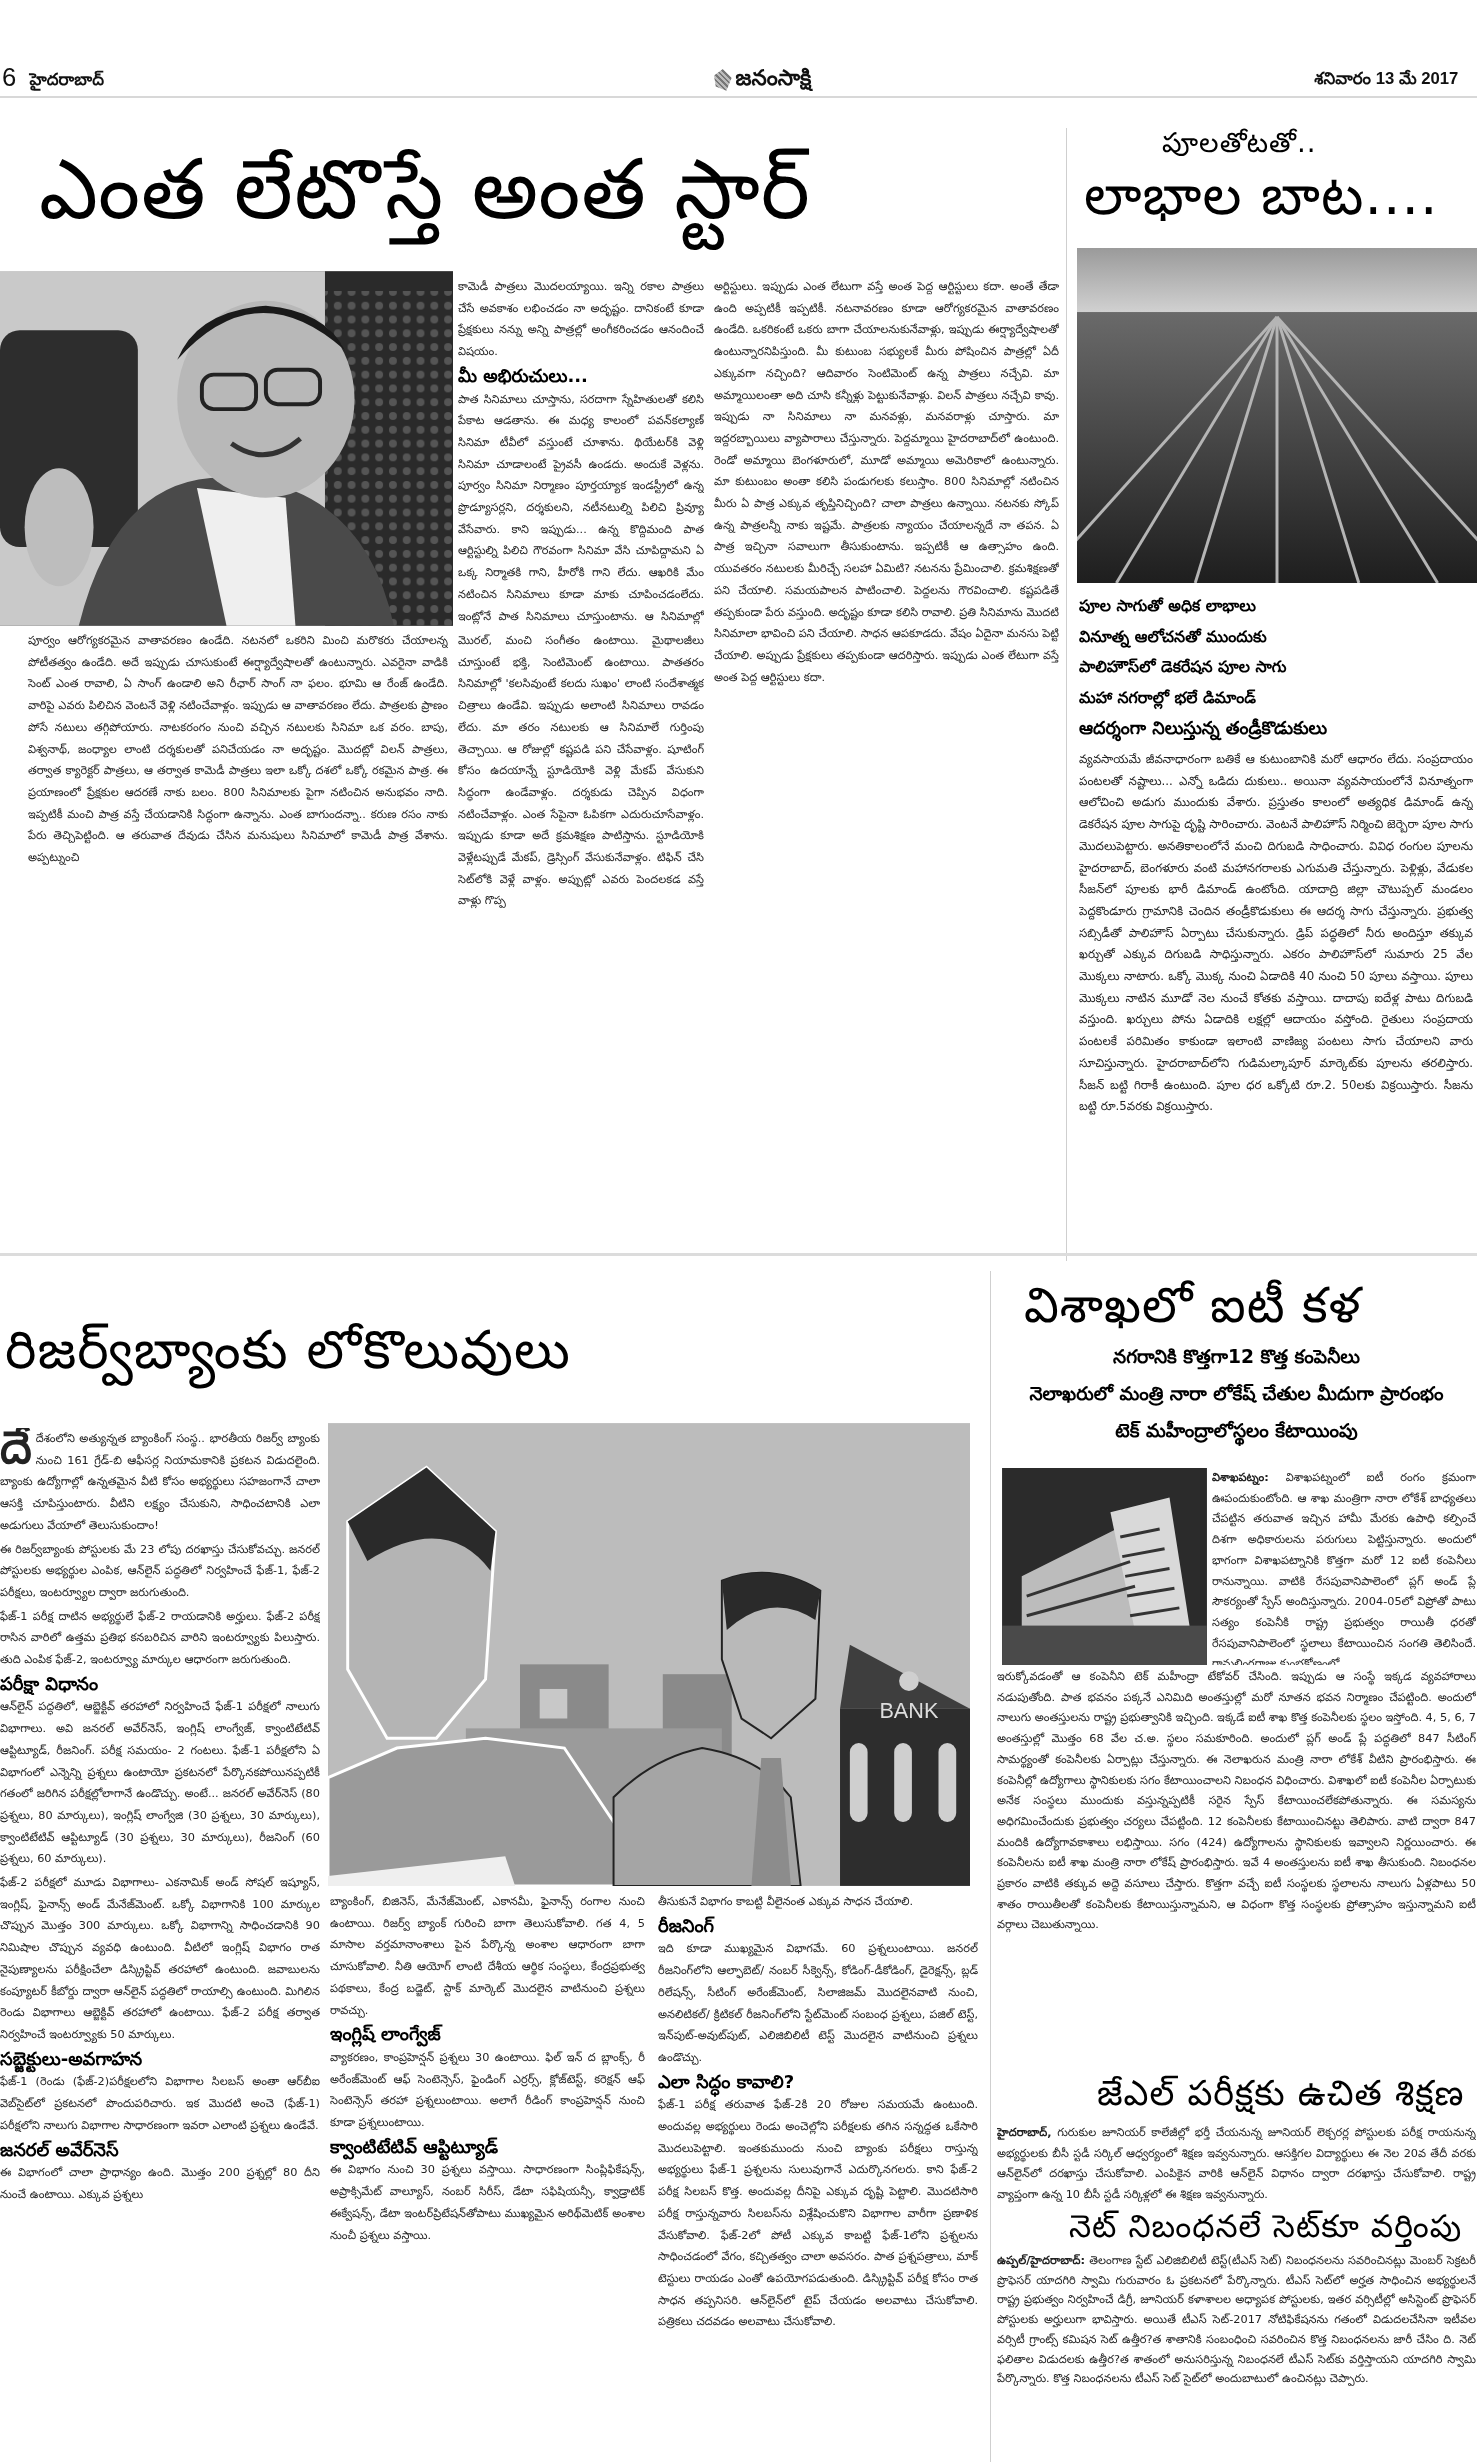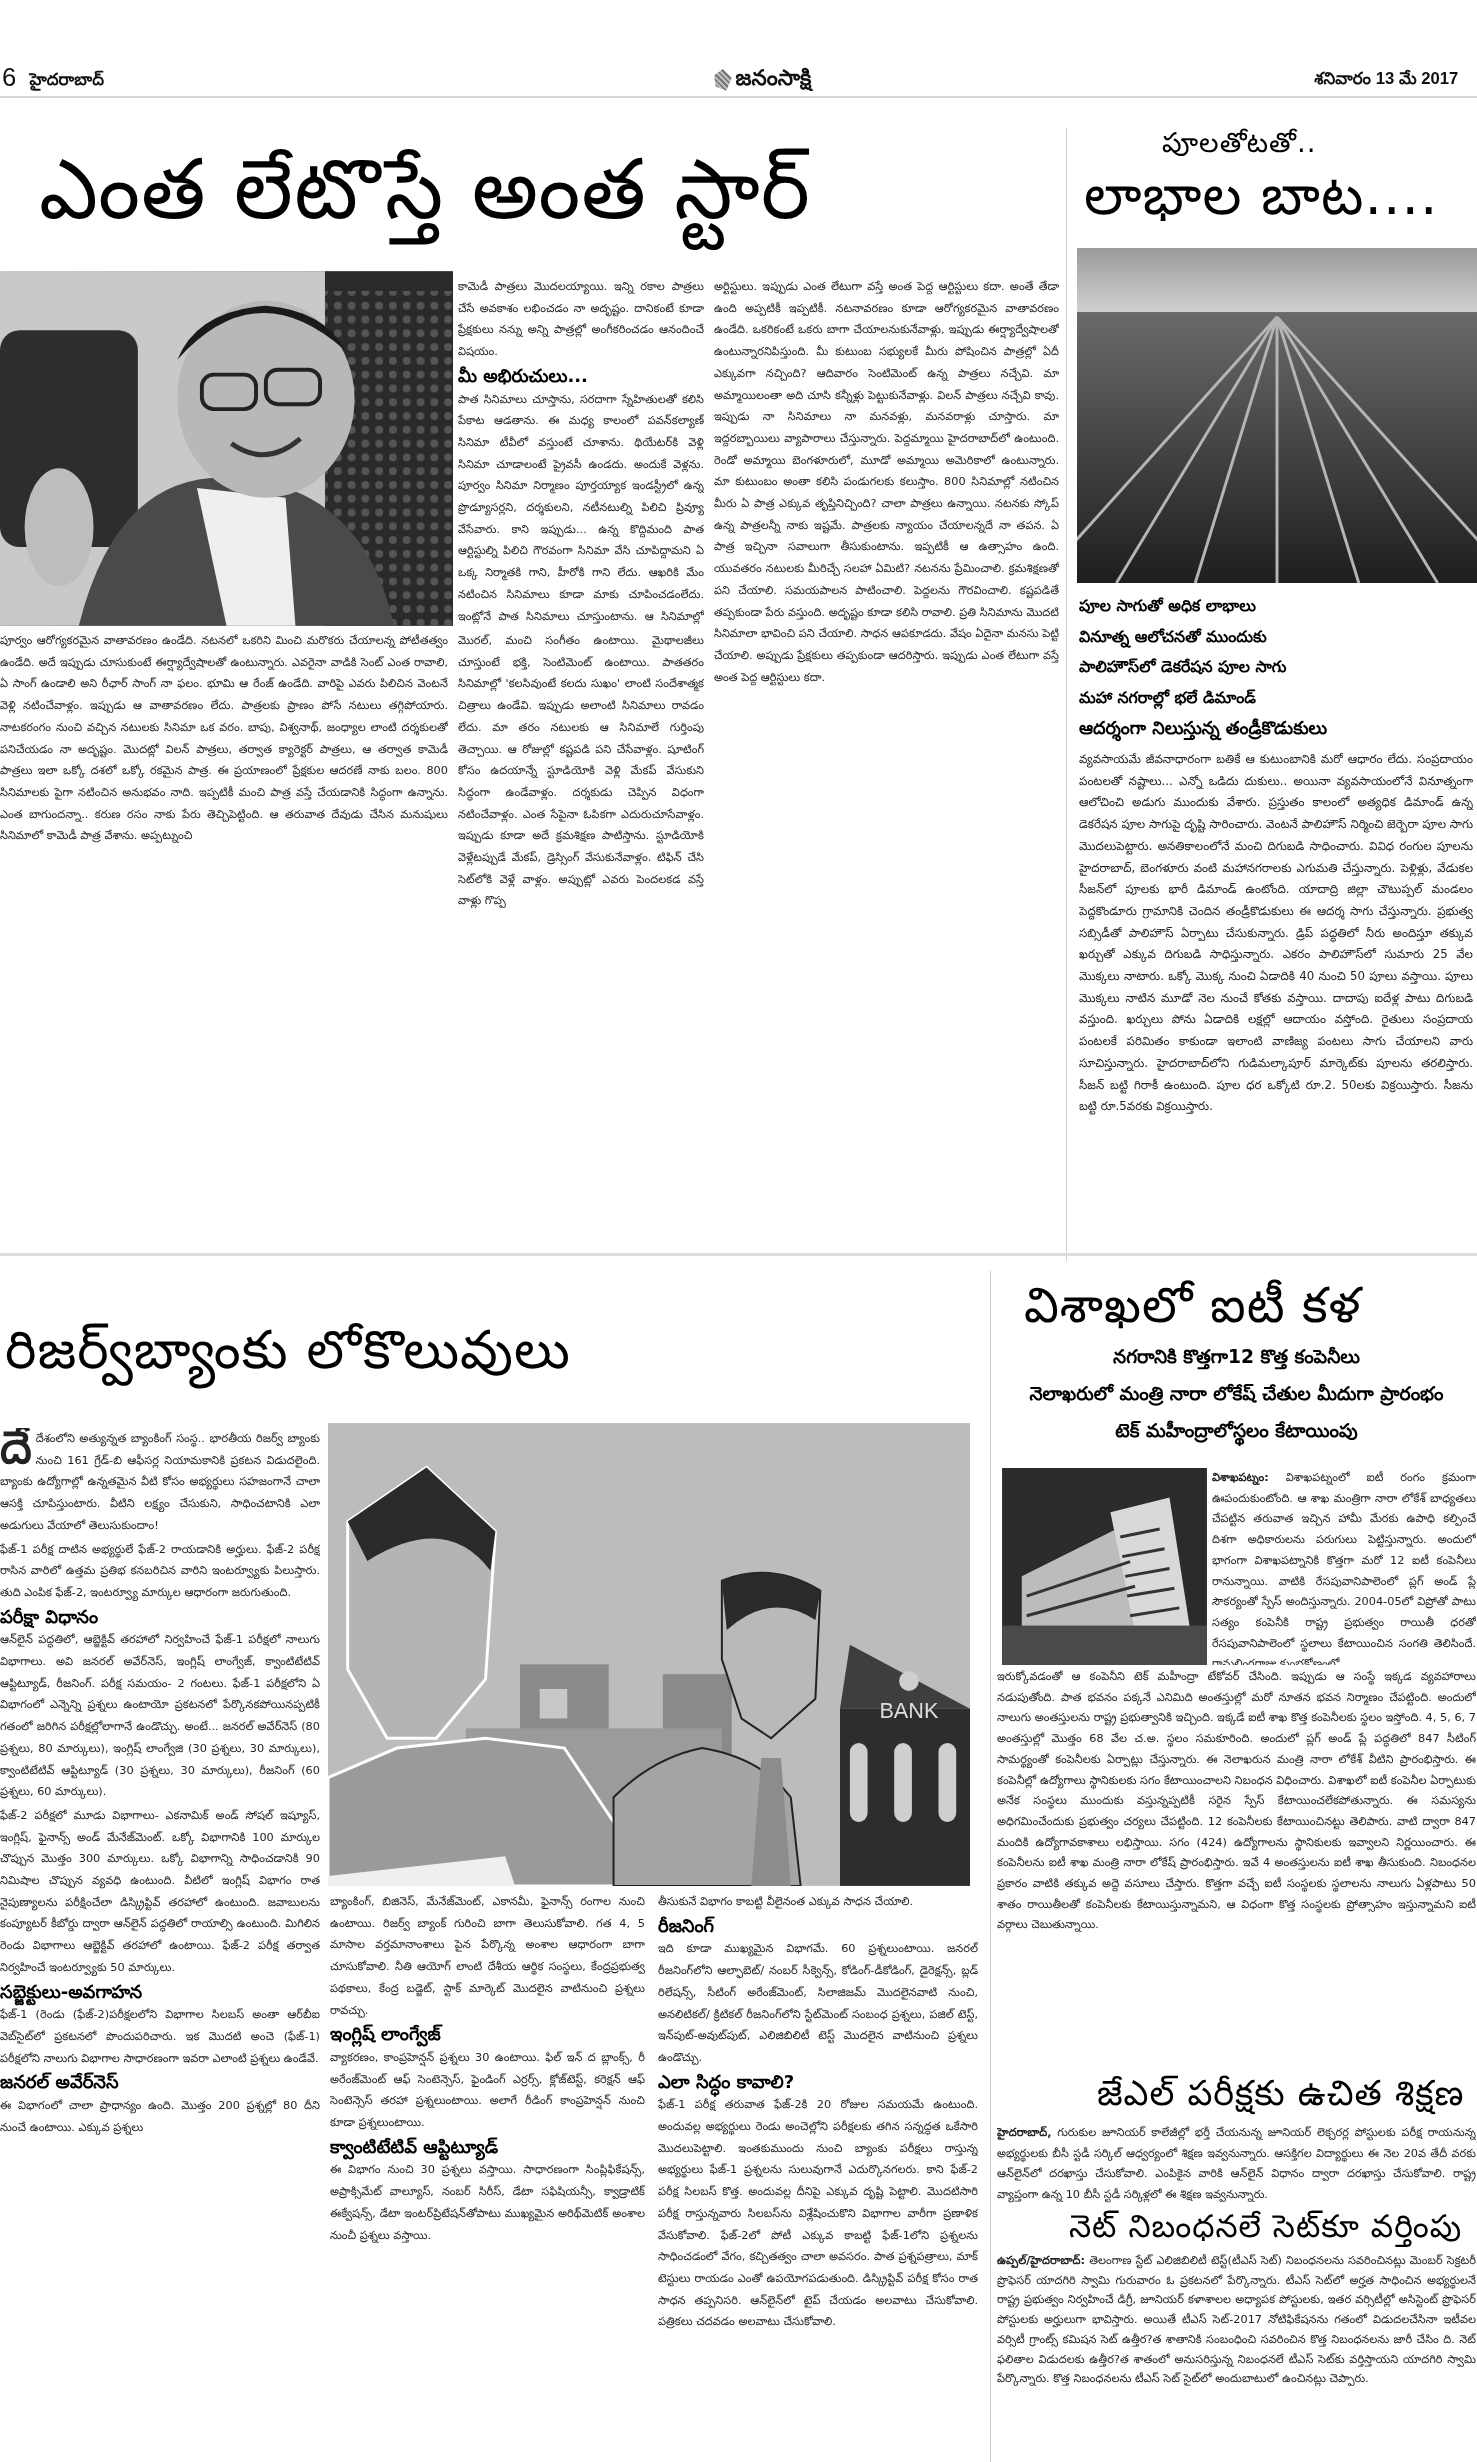--- a/index.html
+++ b/index.html
@@ -65,21 +65,21 @@
     <ellipse cx="60" cy="260" rx="35" ry="60" fill="#bdbdbd"></ellipse>
   </svg>
 </div>
 
 <div class="col" style="left:458px; top:276px; width:246px; height:350px;">
   <p>కామెడీ పాత్రలు మొదలయ్యాయి. ఇన్ని రకాల పాత్రలు చేసే అవకాశం లభించడం నా అదృష్టం. దానికంటే కూడా ప్రేక్షకులు నన్ను అన్ని పాత్రల్లో అంగీకరించడం ఆనందించే విషయం.</p>
   <p class="sub">మీ అభిరుచులు...</p>
   <p>పాత సినిమాలు చూస్తాను, సరదాగా స్నేహితులతో కలిసి పేకాట ఆడతాను. ఈ మధ్య కాలంలో పవన్‌కల్యాణ్ సినిమా టీవీలో వస్తుంటే చూశాను. థియేటర్‌కి వెళ్లి సినిమా చూడాలంటే ప్రైవసీ ఉండదు. అందుకే వెళ్లను. పూర్వం సినిమా నిర్మాణం పూర్తయ్యాక ఇండస్ట్రీలో ఉన్న ప్రొడ్యూసర్లని, దర్శకులని, నటీనటుల్ని పిలిచి ప్రివ్యూ వేసేవారు. కాని ఇప్పుడు... ఉన్న కొద్దిమంది పాత ఆర్టిస్టుల్ని పిలిచి గౌరవంగా సినిమా వేసి చూపిద్దామని ఏ ఒక్క నిర్మాతకి గాని, హీరోకి గాని లేదు. ఆఖరికి మేం నటించిన సినిమాలు కూడా మాకు చూపించడంలేదు. ఇంట్లోనే పాత సినిమాలు చూస్తుంటాను. ఆ సినిమాల్లో చక్కటి సెంటిమెంట్</p>
 </div>
 
-<div class="col" style="left:0; top:630px; width:448px; height:581px;">
+<div class="col" style="left:0; top:630px; width:448px; height:581px;padding-left:28px;">
   <p>పూర్వం ఆరోగ్యకరమైన వాతావరణం ఉండేది. నటనలో ఒకరిని మించి మరొకరు చేయాలన్న పోటీతత్వం ఉండేది. అదే ఇప్పుడు చూసుకుంటే ఈర్ష్యాద్వేషాలతో ఉంటున్నారు. ఎవరైనా వాడికి సెంట్ ఎంత రావాలి, ఏ సాంగ్ ఉండాలి అని రీఛార్ సాంగ్ నా ఫలం. భూమి ఆ రేంజ్ ఉండేది. వారిపై ఎవరు పిలిచిన వెంటనే వెళ్లి నటించేవాళ్లం. ఇప్పుడు ఆ వాతావరణం లేదు. పాత్రలకు ప్రాణం పోసే నటులు తగ్గిపోయారు. నాటకరంగం నుంచి వచ్చిన నటులకు సినిమా ఒక వరం. బాపు, విశ్వనాథ్, జంధ్యాల లాంటి దర్శకులతో పనిచేయడం నా అదృష్టం. మొదట్లో విలన్ పాత్రలు, తర్వాత క్యారెక్టర్ పాత్రలు, ఆ తర్వాత కామెడీ పాత్రలు ఇలా ఒక్కో దశలో ఒక్కో రకమైన పాత్ర. ఈ ప్రయాణంలో ప్రేక్షకుల ఆదరణే నాకు బలం. 800 సినిమాలకు పైగా నటించిన అనుభవం నాది. ఇప్పటికీ మంచి పాత్ర వస్తే చేయడానికి సిద్ధంగా ఉన్నాను. ఎంత బాగుందన్నా.. కరుణ రసం నాకు పేరు తెచ్చిపెట్టింది. ఆ తరువాత దేవుడు చేసిన మనుషులు సినిమాలో కామెడీ పాత్ర వేశాను. అప్పట్నుంచి</p>
 </div>
 <div class="col" style="left:458px; top:630px; width:246px; height:581px;">
   <p>మొరల్, మంచి సంగీతం ఉంటాయి. మైథాలజీలు చూస్తుంటే భక్తి, సెంటిమెంట్ ఉంటాయి. పాతతరం సినిమాల్లో 'కలసివుంటే కలదు సుఖం' లాంటి సందేశాత్మక చిత్రాలు ఉండేవి. ఇప్పుడు అలాంటి సినిమాలు రావడం లేదు. మా తరం నటులకు ఆ సినిమాలే గుర్తింపు తెచ్చాయి. ఆ రోజుల్లో కష్టపడి పని చేసేవాళ్లం. షూటింగ్ కోసం ఉదయాన్నే స్టూడియోకి వెళ్లి మేకప్ వేసుకుని సిద్ధంగా ఉండేవాళ్లం. దర్శకుడు చెప్పిన విధంగా నటించేవాళ్లం. ఎంత సేపైనా ఓపికగా ఎదురుచూసేవాళ్లం. ఇప్పుడు కూడా అదే క్రమశిక్షణ పాటిస్తాను. స్టూడియోకి వెళ్లేటప్పుడే మేకప్, డ్రెస్సింగ్ వేసుకునేవాళ్లం. టిఫిన్ చేసి సెట్‌లోకి వెళ్లే వాళ్లం. అప్పుట్లో ఎవరు పెందలకడ వస్తే వాళ్లు గొప్ప</p>
 </div>
 <div class="col" style="left:714px; top:276px; width:345px; height:936px;">
   <p>అర్టిస్టులు. ఇప్పుడు ఎంత లేటుగా వస్తే అంత పెద్ద ఆర్టిస్టులు కదా. అంతే తేడా ఉంది అప్పటికీ ఇప్పటికీ. నటనావరణం కూడా ఆరోగ్యకరమైన వాతావరణం ఉండేది. ఒకరికంటే ఒకరు బాగా చేయాలనుకునేవాళ్లు, ఇప్పుడు ఈర్ష్యాద్వేషాలతో ఉంటున్నారనిపిస్తుంది. మీ కుటుంబ సభ్యులకే మీరు పోషించిన పాత్రల్లో ఏదీ ఎక్కువగా నచ్చింది? ఆదివారం సెంటిమెంట్ ఉన్న పాత్రలు నచ్చేవి. మా అమ్మాయిలంతా అది చూసి కన్నీళ్లు పెట్టుకునేవాళ్లు. విలన్ పాత్రలు నచ్చేవి కావు. ఇప్పుడు నా సినిమాలు నా మనవళ్లు, మనవరాళ్లు చూస్తారు. మా ఇద్దరబ్బాయిలు వ్యాపారాలు చేస్తున్నారు. పెద్దమ్మాయి హైదరాబాద్‌లో ఉంటుంది. రెండో అమ్మాయి బెంగళూరులో, మూడో అమ్మాయి అమెరికాలో ఉంటున్నారు. మా కుటుంబం అంతా కలిసి పండుగలకు కలుస్తాం. 800 సినిమాల్లో నటించిన మీరు ఏ పాత్ర ఎక్కువ తృప్తినిచ్చింది? చాలా పాత్రలు ఉన్నాయి. నటనకు స్కోప్ ఉన్న పాత్రలన్నీ నాకు ఇష్టమే. పాత్రలకు న్యాయం చేయాలన్నదే నా తపన. ఏ పాత్ర ఇచ్చినా సవాలుగా తీసుకుంటాను. ఇప్పటికీ ఆ ఉత్సాహం ఉంది. యువతరం నటులకు మీరిచ్చే సలహా ఏమిటి? నటనను ప్రేమించాలి. క్రమశిక్షణతో పని చేయాలి. సమయపాలన పాటించాలి. పెద్దలను గౌరవించాలి. కష్టపడితే తప్పకుండా పేరు వస్తుంది. అదృష్టం కూడా కలిసి రావాలి. ప్రతి సినిమాను మొదటి సినిమాలా భావించి పని చేయాలి. సాధన ఆపకూడదు. వేషం ఏదైనా మనసు పెట్టి చేయాలి. అప్పుడు ప్రేక్షకులు తప్పకుండా ఆదరిస్తారు. ఇప్పుడు ఎంత లేటుగా వస్తే అంత పెద్ద ఆర్టిస్టులు కదా.</p>
 </div>
 
 <div class="vrule" style="left:1066px; top:128px; height:1133px;"></div>
@@ -126,20 +126,21 @@
 </div>
 
 <div class="hrule" style="left:0; top:1253px; width:1478px;"></div>
 
 <div class="headline" style="left:5px; top:1281px; font-size:53px; line-height:138px;">రిజర్వ్‌బ్యాంకు లోకొలువులు</div>
 
 <div class="vrule" style="left:990px; top:1271px; height:1192px;"></div>
 
 <div class="col" style="left:0; top:1428px; width:320px; height:1034px;">
   <p><span class="dropcap">దే</span><span>దేశంలోని అత్యున్నత బ్యాంకింగ్ సంస్థ.. భారతీయ రిజర్వ్ బ్యాంకు నుంచి 161 గ్రేడ్-బి ఆఫీసర్ల నియామకానికి ప్రకటన విడుదలైంది. బ్యాంకు ఉద్యోగాల్లో ఉన్నతమైన వీటి కోసం అభ్యర్థులు సహజంగానే చాలా ఆసక్తి చూపిస్తుంటారు. వీటిని లక్ష్యం చేసుకుని, సాధించటానికి ఎలా అడుగులు వేయాలో తెలుసుకుందాం!</span></p>
+  <p>ఈ రిజర్వ్‌బ్యాంకు పోస్టులకు మే 23 లోపు దరఖాస్తు చేసుకోవచ్చు. జనరల్ పోస్టులకు అభ్యర్థుల ఎంపిక, ఆన్‌లైన్ పద్ధతిలో నిర్వహించే ఫేజ్-1, ఫేజ్-2 పరీక్షలు, ఇంటర్వ్యూల ద్వారా జరుగుతుంది.</p>
   <p>ఫేజ్-1 పరీక్ష దాటిన అభ్యర్థులే ఫేజ్-2 రాయడానికి అర్హులు. ఫేజ్-2 పరీక్ష రాసిన వారిలో ఉత్తమ ప్రతిభ కనబరిచిన వారిని ఇంటర్వ్యూకు పిలుస్తారు. తుది ఎంపిక ఫేజ్-2, ఇంటర్వ్యూ మార్కుల ఆధారంగా జరుగుతుంది.</p>
   <p class="sub">పరీక్షా విధానం</p>
   <p>ఆన్‌లైన్ పద్ధతిలో, ఆబ్జెక్టివ్ తరహాలో నిర్వహించే ఫేజ్-1 పరీక్షలో నాలుగు విభాగాలు. అవి జనరల్ అవేర్‌నెస్, ఇంగ్లిష్ లాంగ్వేజ్, క్వాంటిటేటివ్ ఆప్టిట్యూడ్, రీజనింగ్. పరీక్ష సమయం- 2 గంటలు. ఫేజ్-1 పరీక్షలోని ఏ విభాగంలో ఎన్నెన్ని ప్రశ్నలు ఉంటాయో ప్రకటనలో పేర్కొనకపోయినప్పటికీ గతంలో జరిగిన పరీక్షల్లోలాగానే ఉండొచ్చు. అంటే... జనరల్ అవేర్‌నెస్ (80 ప్రశ్నలు, 80 మార్కులు), ఇంగ్లిష్ లాంగ్వేజి (30 ప్రశ్నలు, 30 మార్కులు), క్వాంటిటేటివ్ ఆప్టిట్యూడ్ (30 ప్రశ్నలు, 30 మార్కులు), రీజనింగ్ (60 ప్రశ్నలు, 60 మార్కులు).</p>
   <p>ఫేజ్-2 పరీక్షలో మూడు విభాగాలు- ఎకనామిక్ అండ్ సోషల్ ఇష్యూస్, ఇంగ్లిష్, ఫైనాన్స్ అండ్ మేనేజ్‌మెంట్. ఒక్కో విభాగానికి 100 మార్కుల చొప్పున మొత్తం 300 మార్కులు. ఒక్కో విభాగాన్ని సాధించడానికి 90 నిమిషాల చొప్పున వ్యవధి ఉంటుంది. వీటిలో ఇంగ్లిష్ విభాగం రాత నైపుణ్యాలను పరీక్షించేలా డిస్క్రిప్టివ్ తరహాలో ఉంటుంది. జవాబులను కంప్యూటర్ కీబోర్డు ద్వారా ఆన్‌లైన్ పద్ధతిలో రాయాల్సి ఉంటుంది. మిగిలిన రెండు విభాగాలు ఆబ్జెక్టివ్ తరహాలో ఉంటాయి. ఫేజ్-2 పరీక్ష తర్వాత నిర్వహించే ఇంటర్వ్యూకు 50 మార్కులు.</p>
   <p class="sub">సబ్జెక్టులు-అవగాహన</p>
   <p>ఫేజ్-1 (రెండు (ఫేజ్-2)పరీక్షలలోని విభాగాల సిలబస్ అంతా ఆర్‌బీఐ వెబ్‌సైట్‌లో ప్రకటనలో పొందుపరిచారు. ఇక మొదటి అంచె (ఫేజ్-1) పరీక్షలోని నాలుగు విభాగాల సాధారణంగా ఇవరా ఎలాంటి ప్రశ్నలు ఉండేవే.</p>
   <p class="sub">జనరల్ అవేర్‌నెస్</p>
   <p>ఈ విభాగంలో చాలా ప్రాధాన్యం ఉంది. మొత్తం 200 ప్రశ్నల్లో 80 దీని నుంచే ఉంటాయి. ఎక్కువ ప్రశ్నలు</p>
 </div>
 

